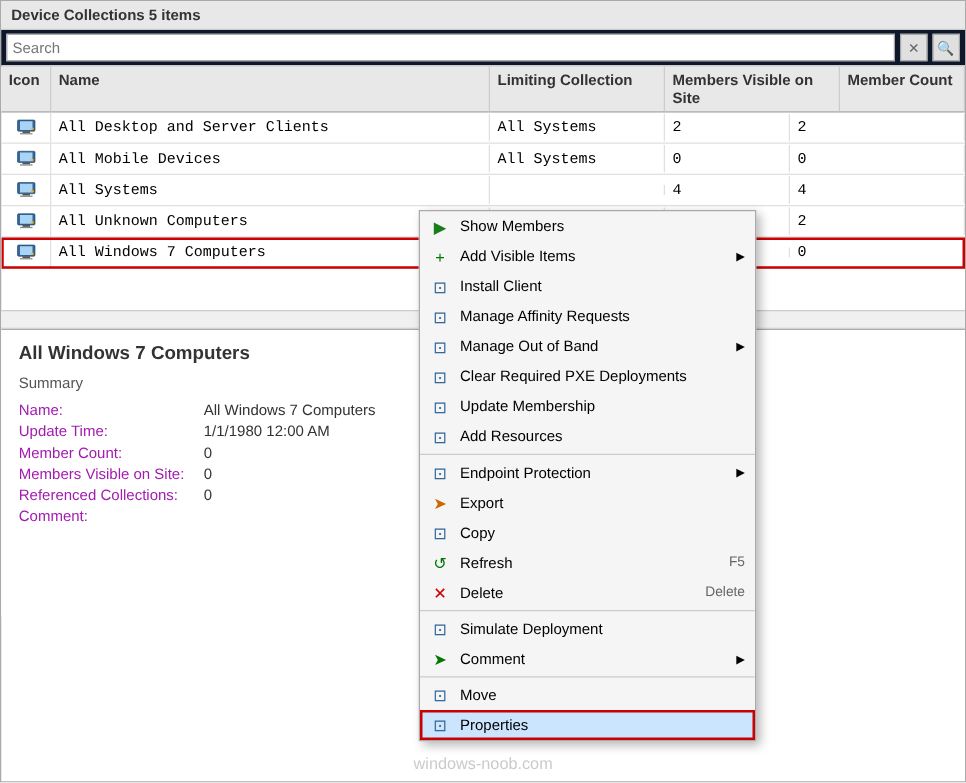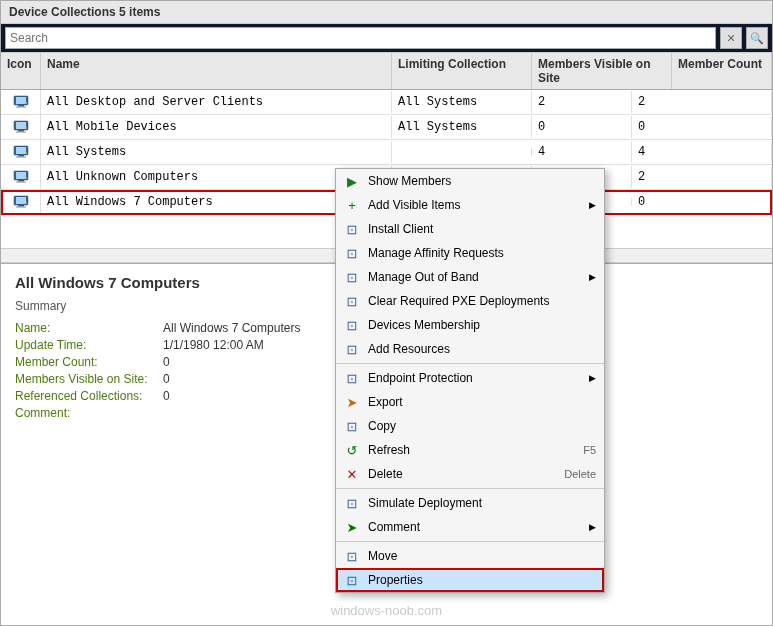--- a/index.html
+++ b/index.html
@@ -162,21 +162,21 @@
       color: #555;
       margin-bottom: 8px;
     }
     .detail-grid {
       display: grid;
       grid-template-columns: 140px auto;
       gap: 3px 8px;
       font-size: 12px;
     }
     .detail-label {
-      color: #4d7c0f;
+      color: #a21caf;
       font-weight: normal;
     }
     .detail-value {
       color: #333;
     }
 
     
     .watermark {
       position: absolute;
       bottom: 8px;
@@ -415,21 +415,21 @@
     <div class="context-item">
       <div class="ctx-icon">
         <span style="color:#336699;font-size:13px;">⊡</span>
       </div>
       <span>Clear Required PXE Deployments</span>
     </div>
     <div class="context-item">
       <div class="ctx-icon">
         <span style="color:#336699;font-size:13px;">⊡</span>
       </div>
-      <span>Devices Membership</span>
+      <span>Update Membership</span>
     </div>
     <div class="context-item">
       <div class="ctx-icon">
         <span style="color:#336699;font-size:13px;">⊡</span>
       </div>
       <span>Add Resources</span>
     </div>
     <div class="context-item separator"></div>
     <div class="context-item">
       <div class="ctx-icon">

